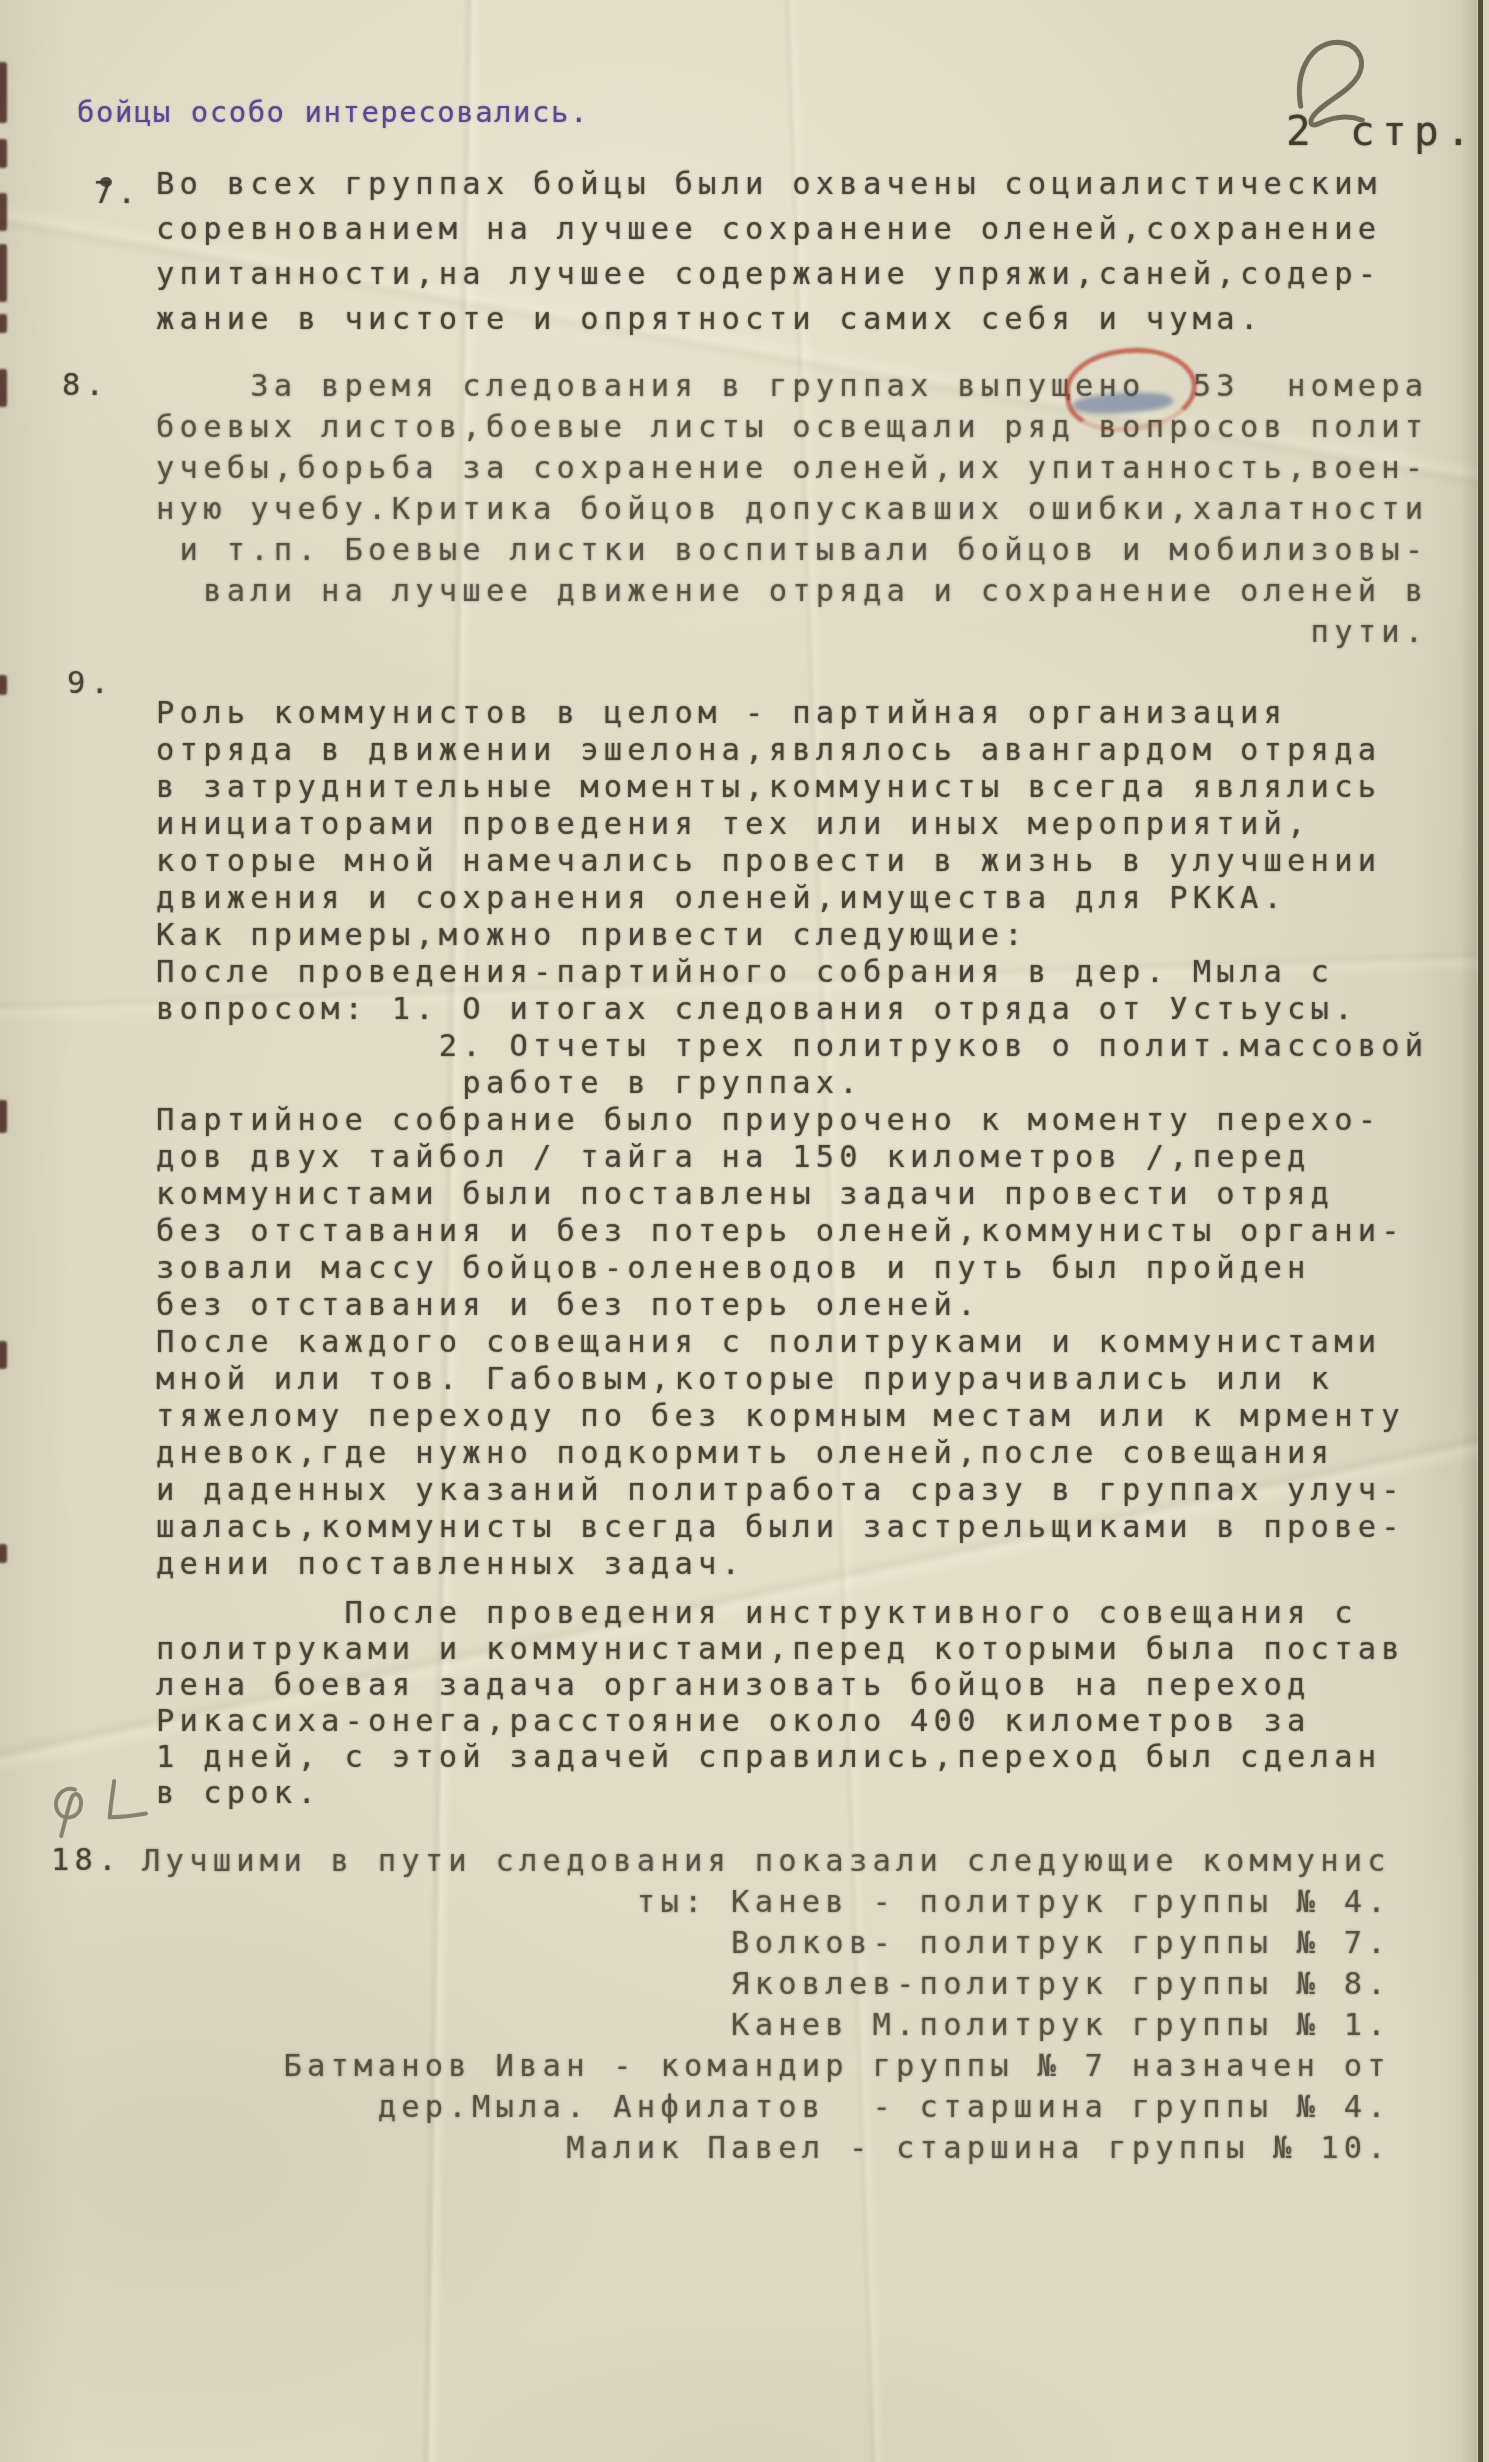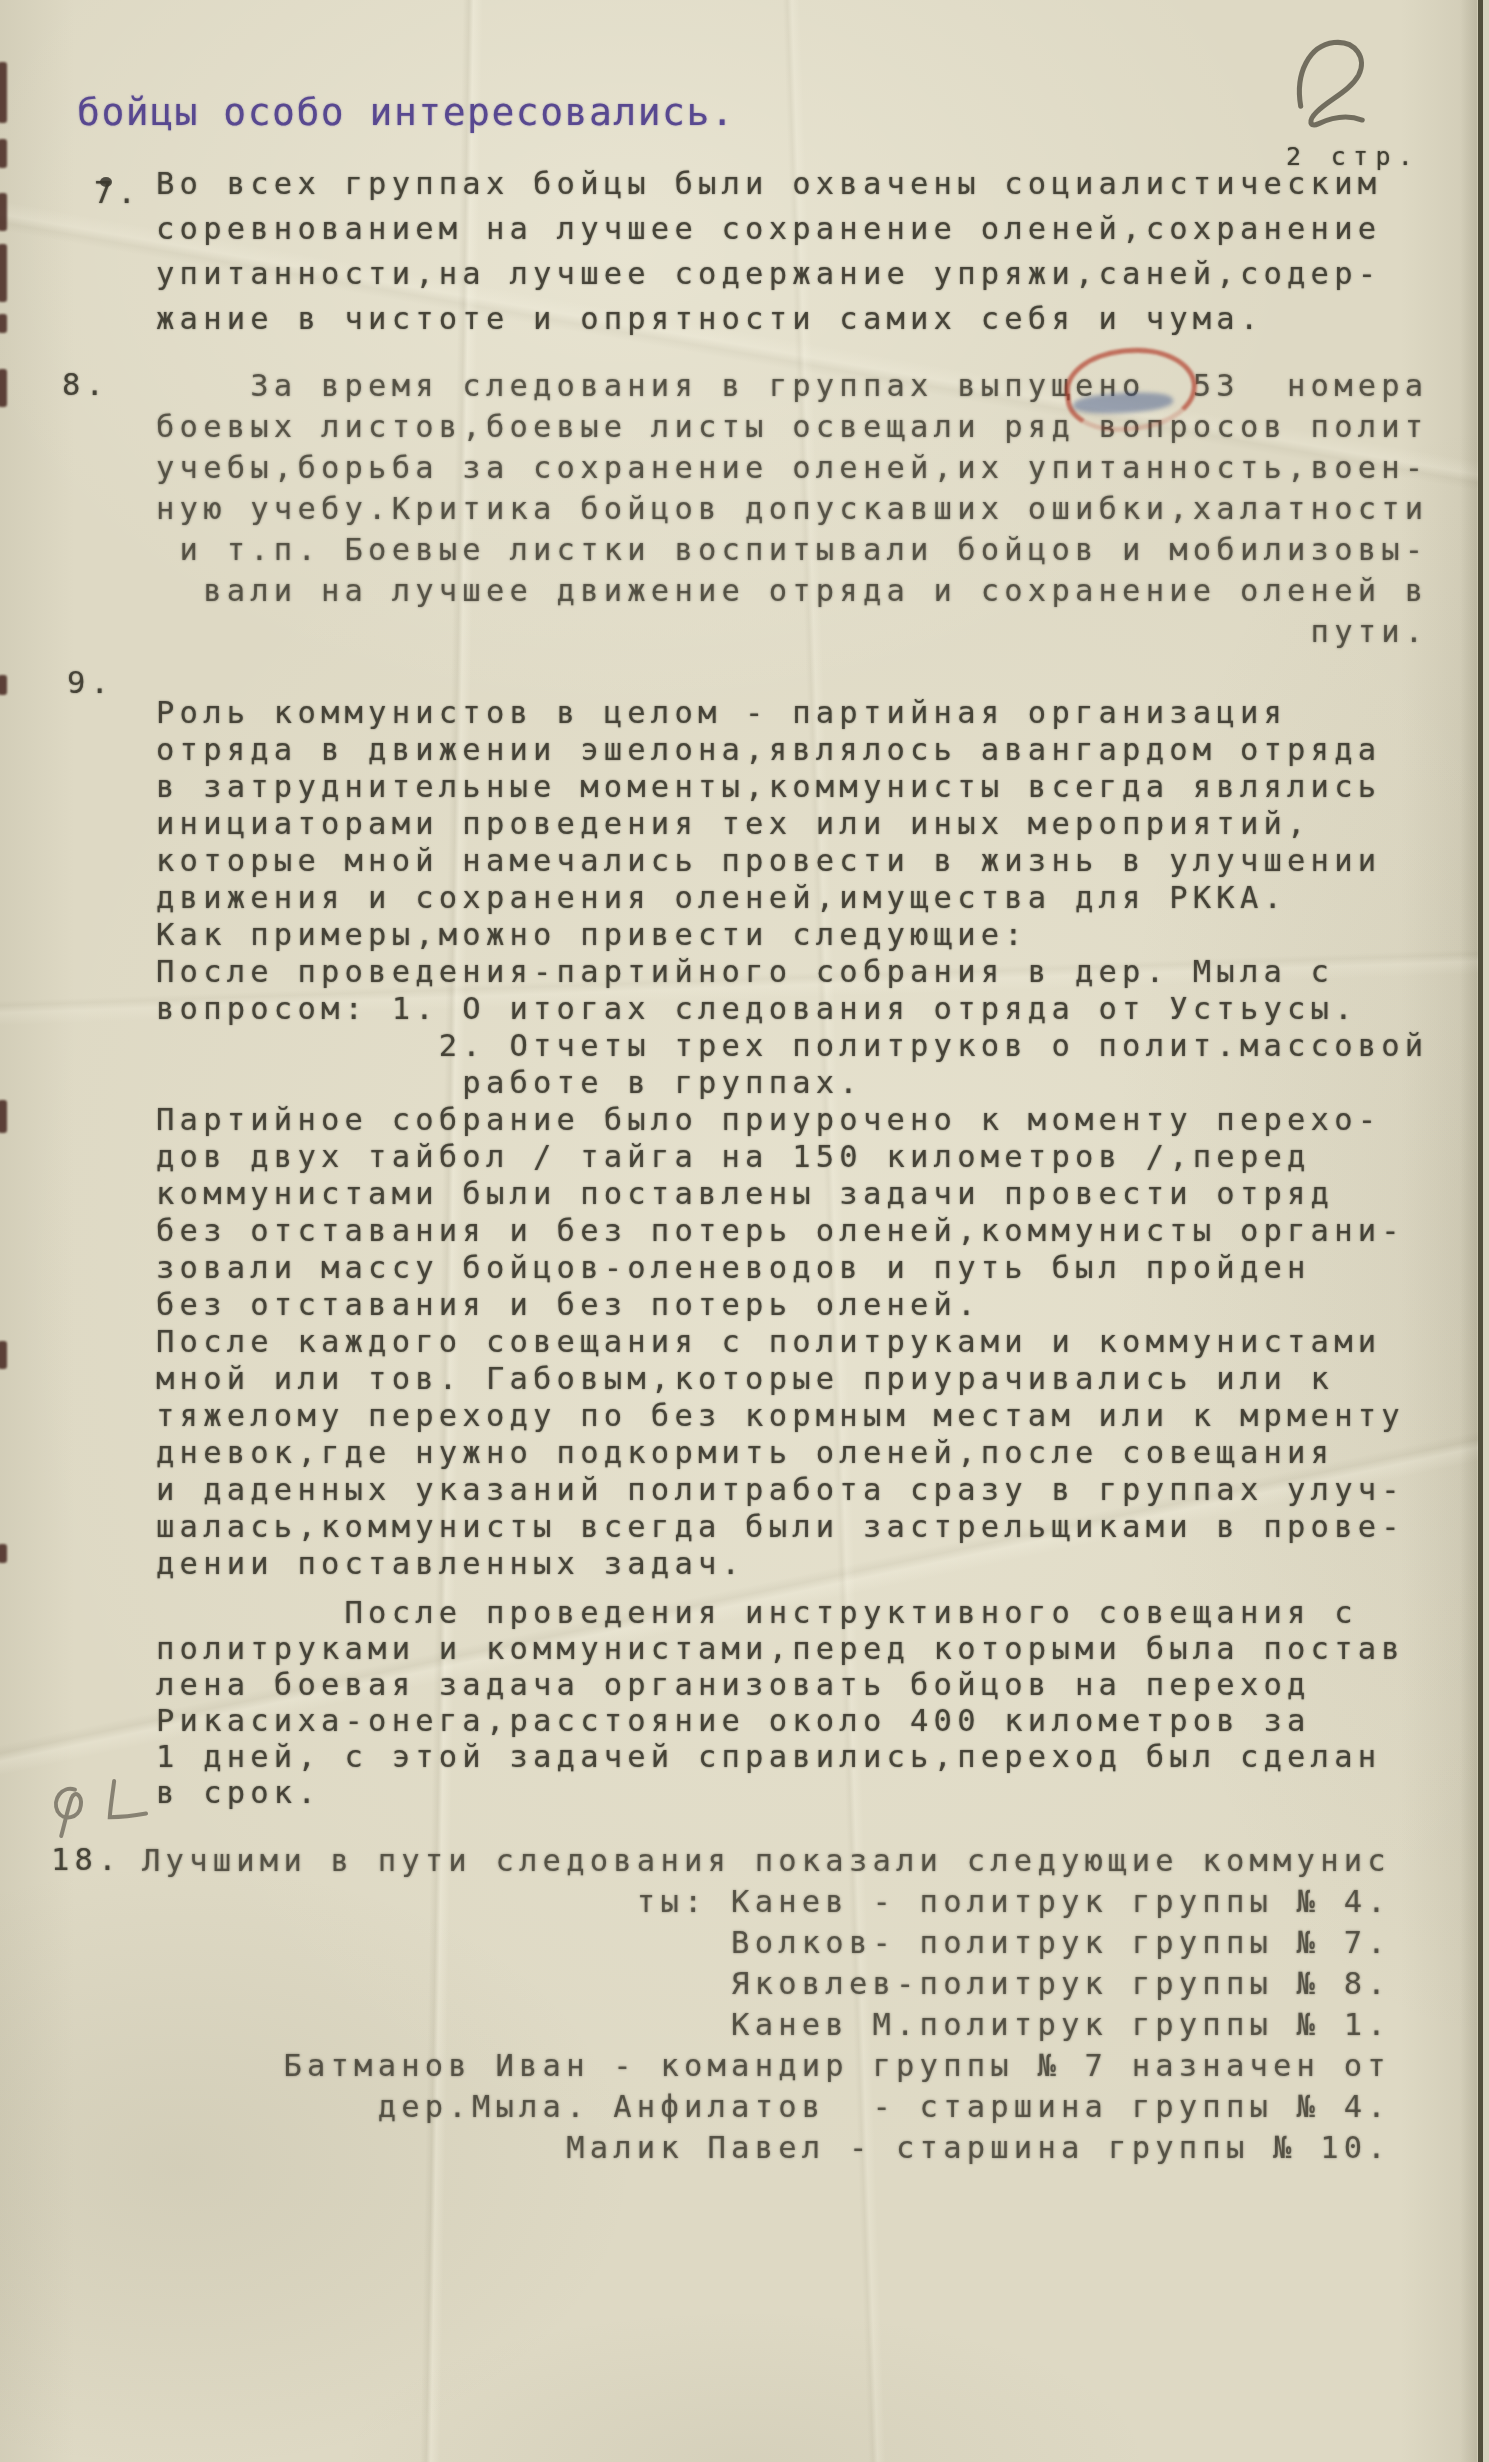--- a/index.html
+++ b/index.html
@@ -34,23 +34,23 @@
     line-height:37px;
     letter-spacing:5.2px;
     color:rgba(60,57,46,0.84);
     text-shadow:0 0 1.8px rgba(60,57,46,0.70);
     filter:blur(0.4px);
   }
   .faded   { color:rgba(60,57,46,0.70); text-shadow:0 0 2.2px rgba(60,57,46,0.60);text-align:right; }
   .purple  {
     color:rgba(84,68,142,0.95);
     text-shadow:0 0 1.8px rgba(84,68,142,0.60);
-    font-size:38px; letter-spacing:1.5px;text-align:center;
+    font-size:29px; letter-spacing:1.5px;text-align:center;
   }
-  .pagelabel { font-size:25px; letter-spacing:7.3px; color:rgba(58,56,46,0.90);margin-top:25px; }
+  .pagelabel { font-size:41px; letter-spacing:7.3px; color:rgba(58,56,46,0.90); }
 
   .red-circle {
     position:absolute; left:1065px; top:348px; width:122px; height:73px;
     border:5.1px solid rgba(178,60,42,0.68);
     border-bottom-color:rgba(178,60,42,0.22);
     border-radius:52% 58% 55% 50%;
     transform:rotate(-6deg);
     filter:blur(0.9px);
   }
   .blue-smudge {

